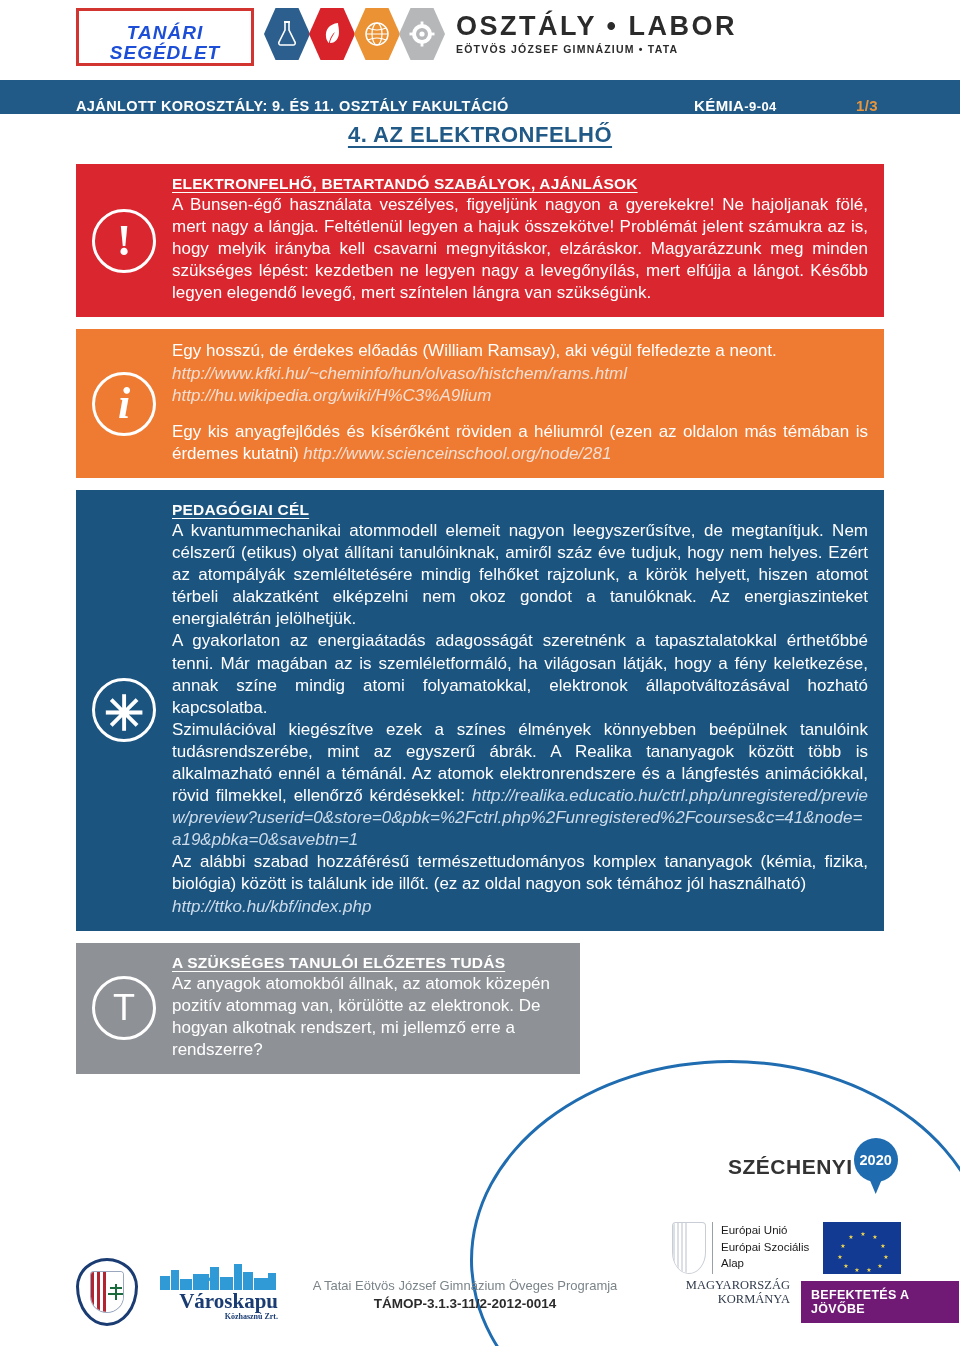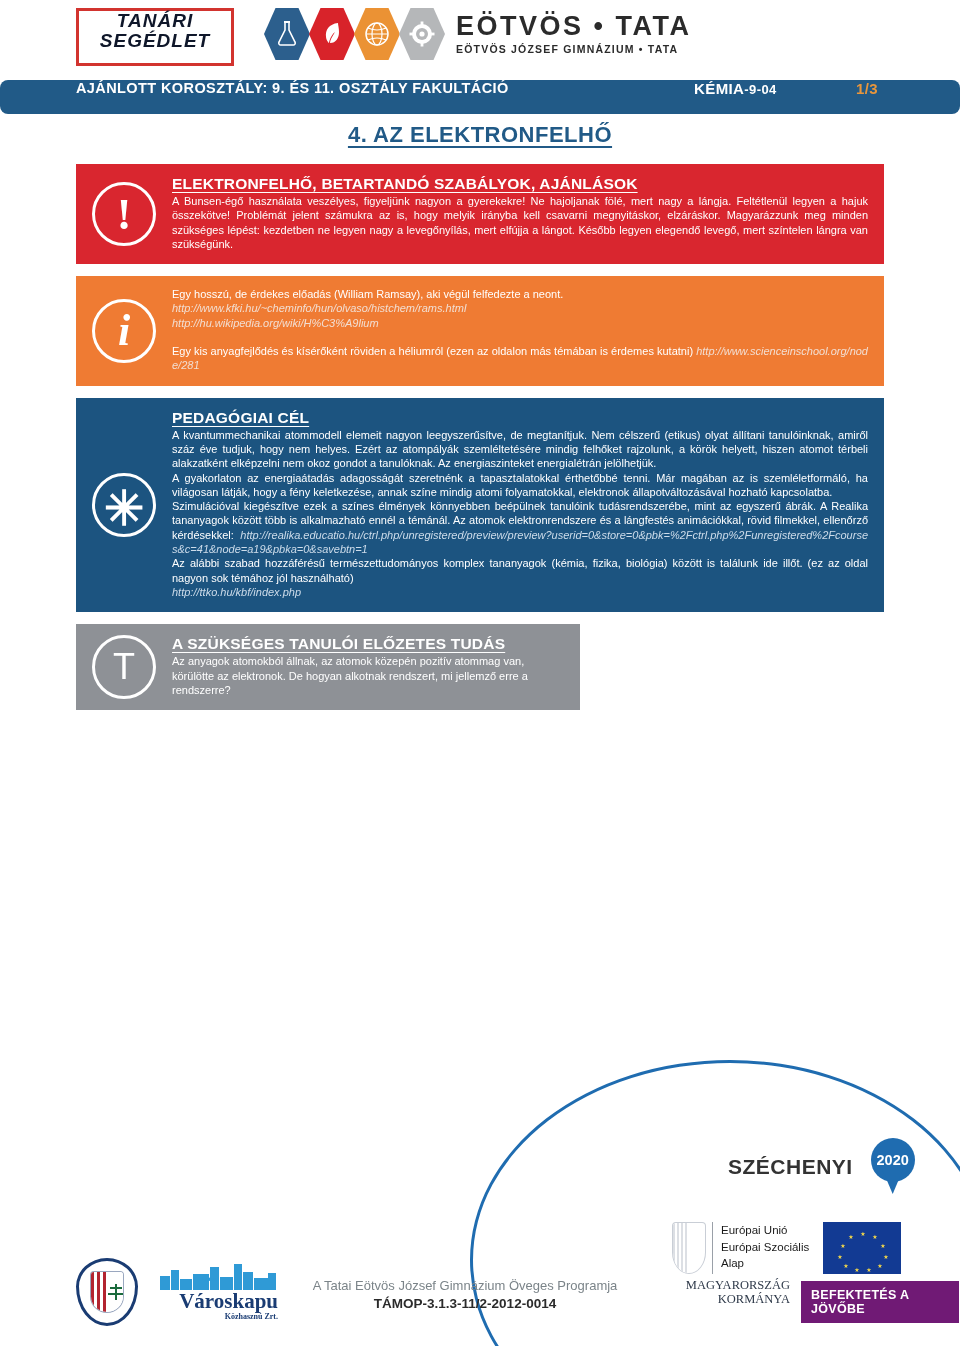--- a/index.html
+++ b/index.html
@@ -8,25 +8,25 @@
     background: #ffffff;
     font-family: "Liberation Sans", sans-serif;
     position: relative;
     overflow: hidden;
   }
 
   
   .topbar { height: 80px; position: relative; }
   .stamp {
     position: absolute; left: 76px; top: 8px;
-    width: 158px; height: 58px;
+    width: 178px; height: 58px;
     border: 3px solid #d2342f;
     display: flex; flex-direction: column;
-    align-items: center; justify-content: flex-start;
-    color: #0f172a;
+    align-items: center; justify-content: flex-end;
+    color: #1d4ed8;
     font-weight: bold; font-style: italic;
     letter-spacing: 1px; line-height: 1.05;
   }
   .stamp div { font-size: 19px; }
 
   .eotvos-logo { position: absolute; left: 264px; top: 8px; display: flex; align-items: center; }
   .hexrow { display: flex; }
   .hex {
     width: 46px; height: 52px; margin-right: -1px;
     position: relative;
@@ -44,25 +44,24 @@
   }
   .logotext .l2 {
     font-size: 10.5px; font-weight: bold; color: #2b2b2b;
     letter-spacing: 1.2px; margin-top: 3px;
   }
 
   
   .headerbar {
     height: 34px; background: #215a87;
     color: #ffffff;
-    display: flex; align-items: flex-start;
+    display: flex; align-items: flex-end;
     font-size: 14.5px; font-weight: bold;
     letter-spacing: 0.4px;
     position: relative;
-    border-radius: 8px;
   }
   .headerbar .left { margin-left: 76px; }
   .headerbar .code { position: absolute; left: 694px; }
   .headerbar .code .big { font-size: 15px; }
   .headerbar .code .small { font-size: 13px; font-weight: bold; }
   .headerbar .page { position: absolute; left: 856px; color: #e8963c; font-size: 15px; }
 
   
   .page-title {
     text-align: center;
@@ -92,21 +91,21 @@
   .block.gray   { background: #8e9196; color: #ffffff; }
 
   .block h2 {
     font-size: 15.5px; font-weight: bold;
     letter-spacing: 0.2px;
     text-decoration: underline;
     text-underline-offset: 3px;
     margin-bottom: 1px;
   }
   .block p {
-    font-size: 11px;
+    font-size: 17px;
     line-height: 1.3;
     text-align: justify;
     hyphens: auto;
   }
   .block p.nojust { text-align: left; }
   .url { font-style: italic; color: #f2ded2; word-break: break-all; }
   .url-blue { font-style: italic; color: #cddcea; word-break: break-all; }
   .spacer-line { height: 14px; }
 
   
@@ -135,21 +134,21 @@
   }
   .szech {
     position: absolute; left: 728px; top: -62px;
     display: flex; align-items: center;
   }
   .szech .word {
     font-size: 21px; font-weight: bold; color: #333;
     letter-spacing: 0.5px;
   }
   .pin {
-    width: 44px; height: 58px; margin-left: 18px;
+    width: 44px; height: 58px; margin-left: 1px;
     position: relative;
     text-align: right;
   }
   .pin .head {
     width: 44px; height: 44px; border-radius: 50%;
     background: #1f6cb0;
     display: flex; align-items: center; justify-content: center;
     color: #fff; font-size: 14.5px; font-weight: bold;
   }
   .pin .tail {
@@ -278,21 +277,21 @@
             <g fill="#fff">
               <rect x="11.6" y="0.5" width="2.8" height="4"></rect>
               <rect x="11.6" y="21.5" width="2.8" height="4"></rect>
               <rect x="0.5" y="11.6" width="4" height="2.8"></rect>
               <rect x="21.5" y="11.6" width="4" height="2.8"></rect>
             </g>
           </svg>
       </div>
     </div>
     <div class="logotext">
-      <div class="l1">EÖTVÖS • TATA</div>
+      <div class="l1">OSZTÁLY • LABOR</div>
       <div class="l2">EÖTVÖS JÓZSEF GIMNÁZIUM • TATA</div>
     </div>
   </div>
 </div>
 
 <div class="headerbar">
   <div class="left">AJÁNLOTT KOROSZTÁLY: 9. ÉS 11. OSZTÁLY FAKULTÁCIÓ</div>
   <div class="code">
     <span class="big">KÉMIA</span><span class="small">-9-04</span>
   </div>

